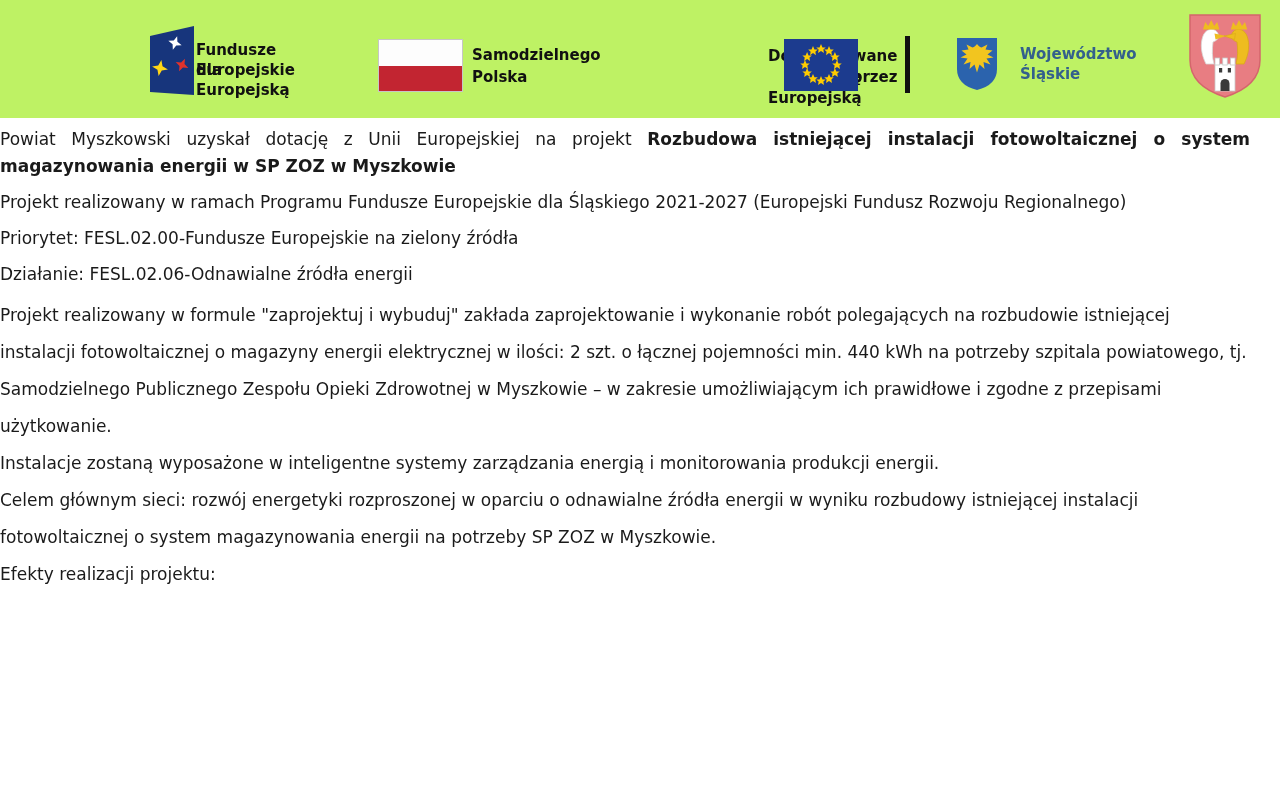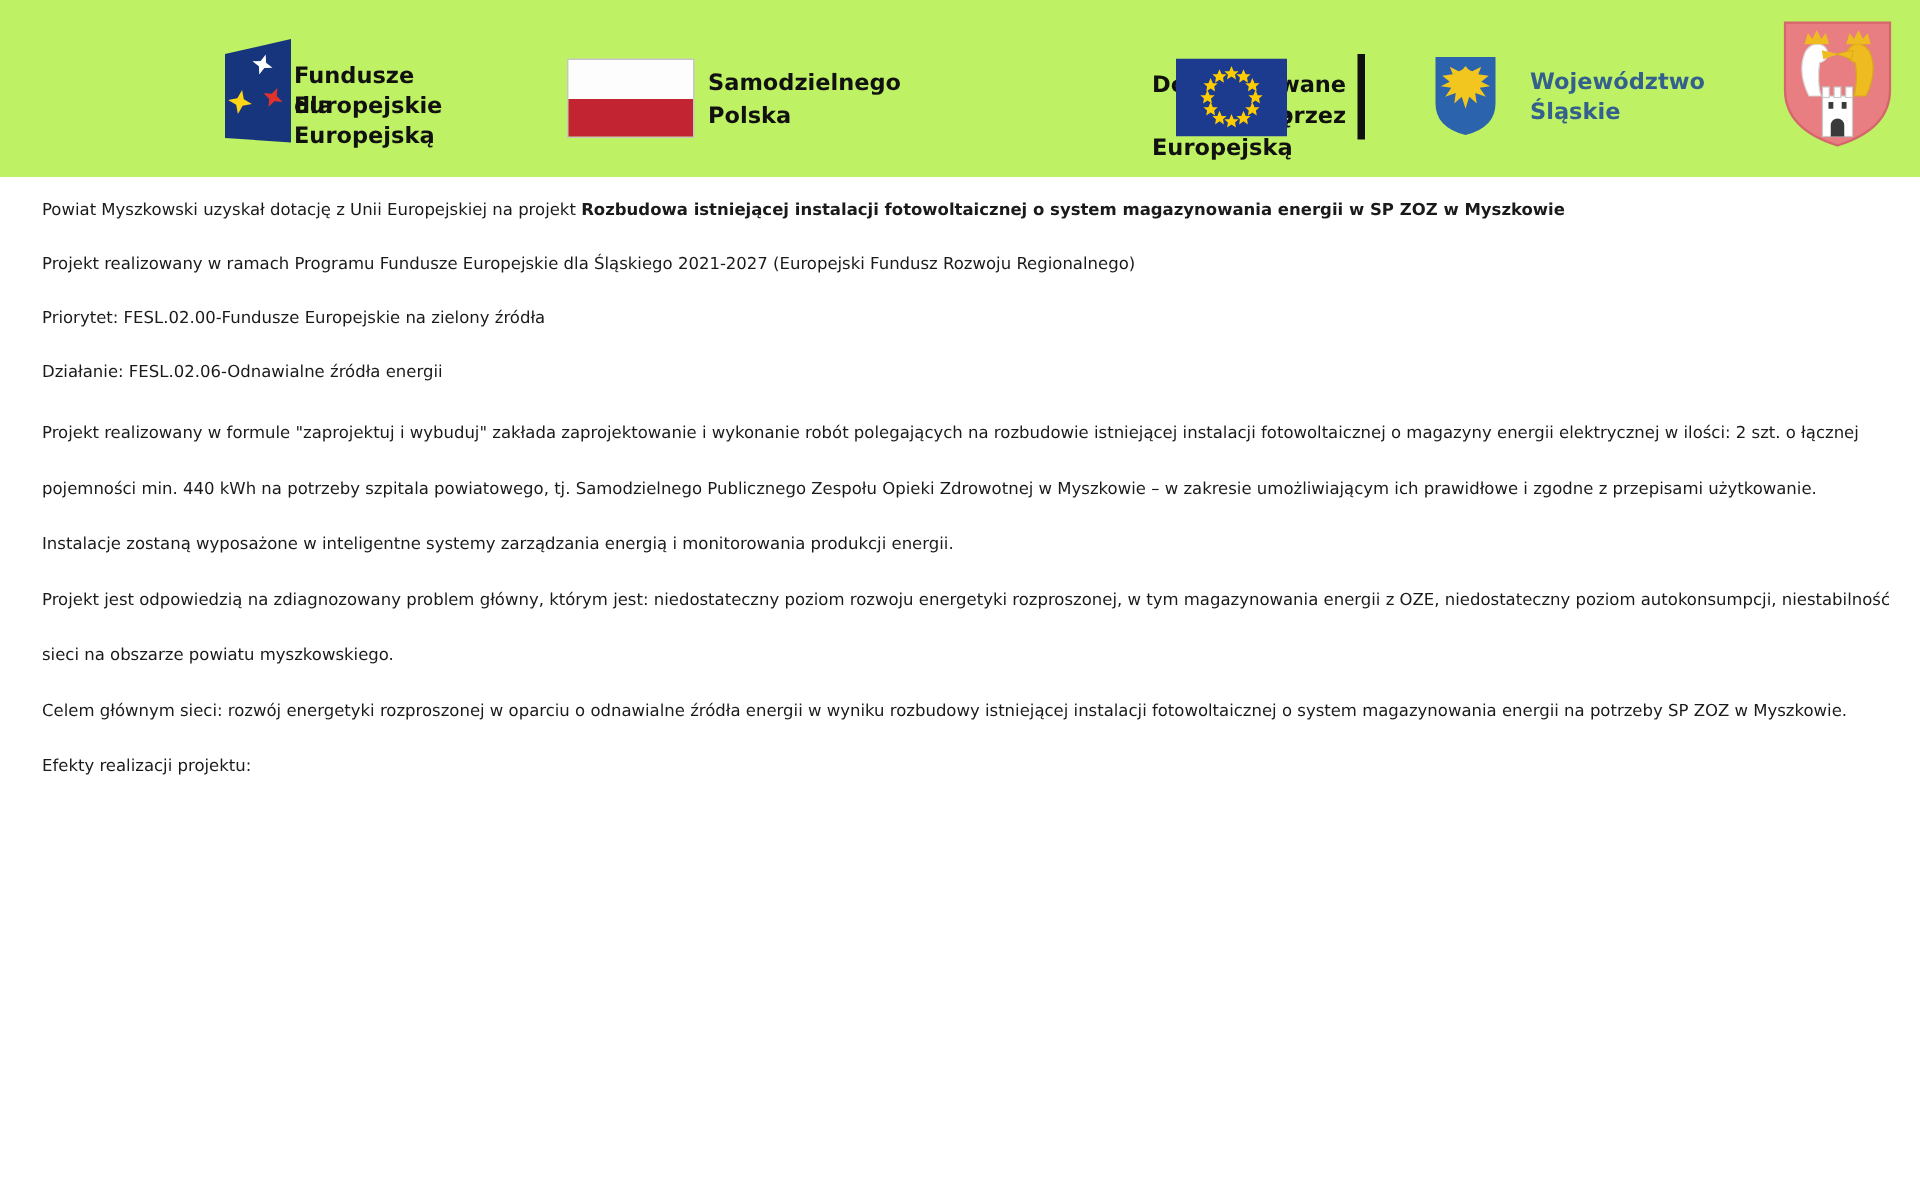--- a/index.html
+++ b/index.html
@@ -17,21 +17,21 @@
   .pl-flag .w{position:absolute;left:0;top:0;width:100%;height:50%;background:#fdfdfd;}
   .pl-flag .r{position:absolute;left:0;top:50%;width:100%;height:50%;background:#c22531;}
   .pl-label{left:472px;top:44px;font-size:15px;font-weight:700;line-height:22px;color:#111;}
   .eu-label{left:598px;top:46px;width:170px;text-align:right;font-size:15px;font-weight:700;line-height:21px;color:#111;}
   .eu-flag{left:784px;top:39px;}
   .bar{left:905px;top:36px;width:5px;height:57px;background:#101010;}
   .sl-shield{left:956px;top:37px;}
   .sl-label{left:1020px;top:44px;font-size:15px;font-weight:700;line-height:20px;color:#33608c;}
   .crest{left:1186px;top:12px;}
   
-  .doc{position:absolute;left:28px;top:126px;width:1250px;font-size:11px;color:#1a1a1a;}
+  .doc{position:absolute;left:0;top:126px;width:1250px;font-size:17px;color:#1a1a1a;}
   .doc p{margin:0;}
   .p-tight{line-height:27px;margin-bottom:9px !important;}
   .p-justify{text-align:justify;}
   .p-loose{line-height:37px;}
   .b{font-weight:700;}
 </style>
 </head>
 <body>
 
 <header class="hdr">
@@ -124,16 +124,15 @@
 
 <main class="doc">
   <p class="p-tight p-justify"><span>Powiat Myszkowski uzyskał dotację z Unii Europejskiej na projekt </span><span class="b">Rozbudowa istniejącej instalacji fotowoltaicznej o system magazynowania energii w SP ZOZ w Myszkowie</span></p>
 
   <p class="p-tight">Projekt realizowany w ramach Programu Fundusze Europejskie dla Śląskiego 2021-2027 (Europejski Fundusz Rozwoju Regionalnego)</p>
   <p class="p-tight">Priorytet: FESL.02.00-Fundusze Europejskie na zielony źródła</p>
   <p class="p-tight">Działanie: FESL.02.06-Odnawialne źródła energii</p>
 
   <p class="p-loose">Projekt realizowany w formule "zaprojektuj i wybuduj" zakłada zaprojektowanie i wykonanie robót polegających na rozbudowie istniejącej instalacji fotowoltaicznej o magazyny energii elektrycznej w ilości: 2 szt. o łącznej pojemności min. 440 kWh na potrzeby szpitala powiatowego, tj. Samodzielnego Publicznego Zespołu Opieki Zdrowotnej w Myszkowie – w zakresie umożliwiającym ich prawidłowe i zgodne z przepisami użytkowanie.</p>
   <p class="p-loose">Instalacje zostaną wyposażone w inteligentne systemy zarządzania energią i monitorowania produkcji energii.</p>
-  <p class="p-loose">Projekt jest odpowiedzią na zdiagnozowany problem główny, którym jest: niedostateczny poziom rozwoju energetyki rozproszonej, w tym magazynowania energii z OZE, niedostateczny poziom autokonsumpcji, niestabilność sieci na obszarze powiatu myszkowskiego.</p>
   <p class="p-loose">Celem głównym sieci: rozwój energetyki rozproszonej w oparciu o odnawialne źródła energii w wyniku rozbudowy istniejącej instalacji fotowoltaicznej o system magazynowania energii na potrzeby SP ZOZ w Myszkowie.</p>
   <p class="p-loose">Efekty realizacji projektu:</p>
 </main>
 
 </body></html>

